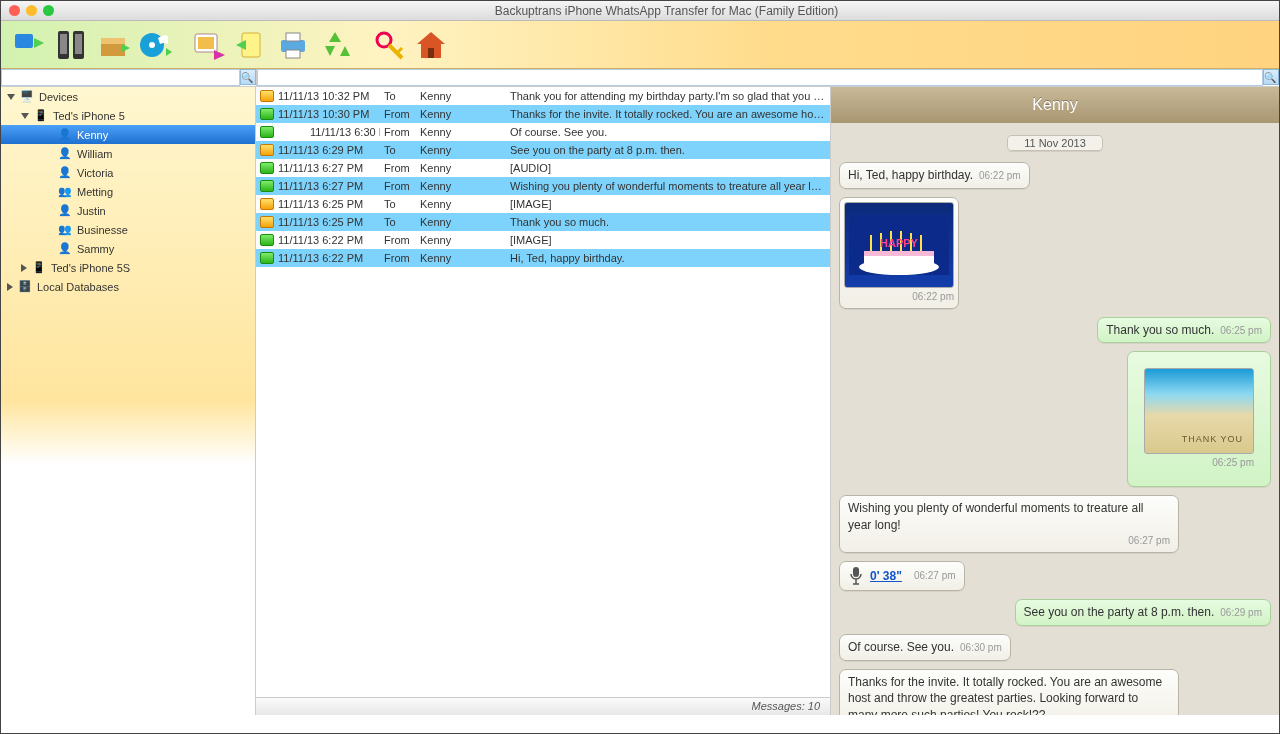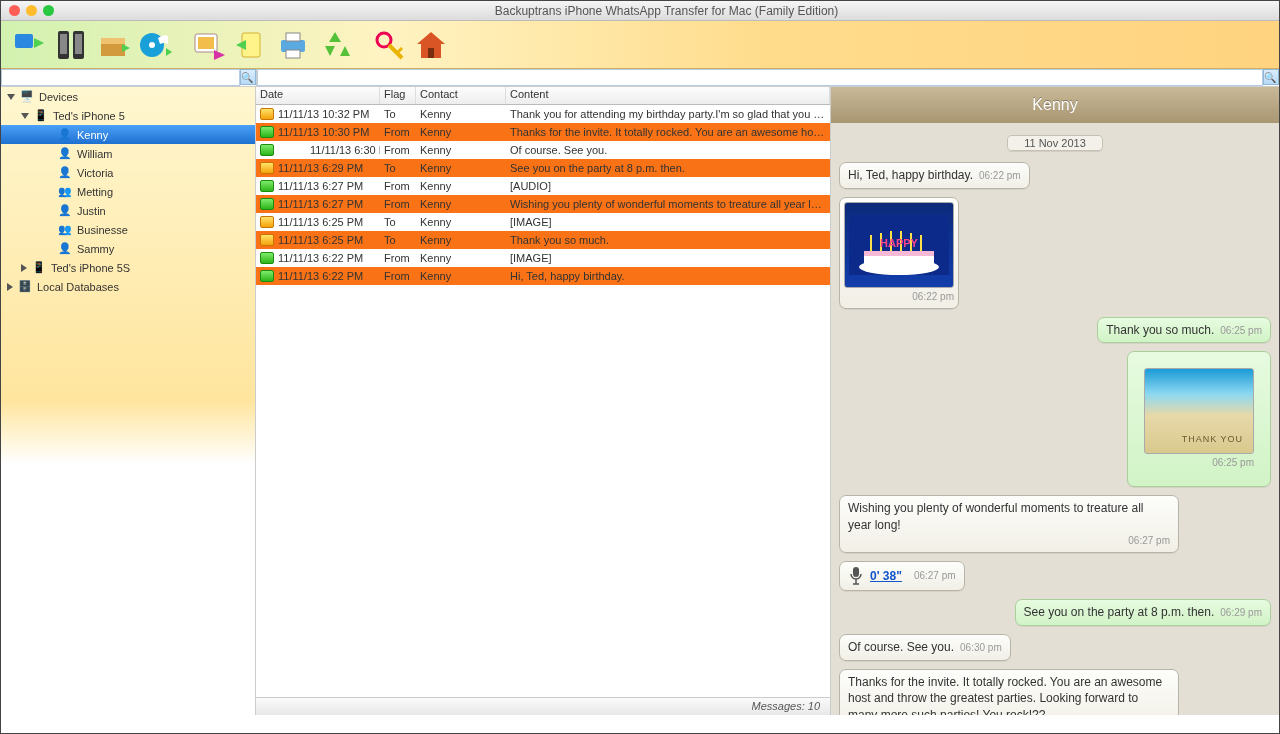--- a/index.html
+++ b/index.html
@@ -27,21 +27,21 @@
 .disc{display:inline-block;width:0;height:0;margin-right:4px;}
 .disc.open{border-left:4px solid transparent;border-right:4px solid transparent;border-top:6px solid #555;}
 .disc.closed{border-top:4px solid transparent;border-bottom:4px solid transparent;border-left:6px solid #555;}
 .nicon{width:16px;height:14px;margin-right:4px;display:flex;align-items:center;justify-content:center;}
 .center{flex:1;border-right:1px solid #ccc;display:flex;flex-direction:column;min-width:0;}
 .thead{display:flex;height:18px;background:linear-gradient(#fdfdfd,#ededed);border-bottom:1px solid #bbb;font-size:11px;}
 .thead>div{border-right:1px solid #ddd;padding:1px 4px;}
 .c-date{width:124px;} .c-flag{width:36px;} .c-contact{width:90px;} .c-content{flex:1;}
 .tbody{flex:1;overflow:auto;font-size:11px;}
 .row{display:flex;height:18px;align-items:center;}
-.row.even{background:#f97316;}
+.row.even{background:#7dd3fc;}
 .row>div{padding:0 4px;white-space:nowrap;overflow:hidden;text-overflow:ellipsis;}
 .msgicon{width:14px;height:12px;background:linear-gradient(#ffe26b,#f5a20a);border:1px solid #c97700;border-radius:2px;display:inline-block;margin-right:4px;flex-shrink:0;}
 .msgicon.from{background:linear-gradient(#7eec6a,#2db51a);border-color:#1c8c10;}
 .statusbar{height:18px;border-top:1px solid #ccc;background:linear-gradient(#fafafa,#e8e8e8);padding-right:10px;text-align:right;font-size:11px;font-style:italic;line-height:17px;color:#555;}
 .chat{width:448px;display:flex;flex-direction:column;background:#e4dfd5;}
 .chathead{height:36px;background:linear-gradient(#c8b998,#a99672);color:#fff;text-align:center;line-height:36px;font-size:16px;text-shadow:0 -1px 0 rgba(0,0,0,0.3);}
 .chatbody{flex:1;padding:8px;overflow:auto;font-size:12px; line-height:1.4;}
 .datepill{text-align:center;margin:4px 0 10px;}
 .datepill span{background:#f3f1ea;border:1px solid #c6c0b2;border-radius:4px;padding:1px 16px;font-size:11px;color:#555;box-shadow:0 1px 0 rgba(0,0,0,0.08);}
 .bubble{max-width:340px;border:1px solid #b8b5a8;border-radius:7px;padding:4px 8px 4px 8px;margin-bottom:8px;position:relative;box-shadow:0 1px 0 rgba(0,0,0,0.06);}
@@ -204,26 +204,20 @@
         </div>
       <div class="node">
           <span class="disc closed"></span>
           <span class="nicon">🗄️</span>
           <span>Local Databases</span>
         </div>
     </div>
   </div>
 
   <div class="center">
-    <div class="thead">
-      <div class="c-date">Date</div>
-      <div class="c-flag">Flag</div>
-      <div class="c-contact">Contact</div>
-      <div class="c-content">Content</div>
-    </div>
     <div class="tbody" id="tbody">
         <div class="row">
           <div class="c-date" style="display:flex;align-items:center;">
             <span class="msgicon"></span>
             <span>11/11/13 10:32 PM</span>
           </div>
           <div class="c-flag">To</div>
           <div class="c-contact">Kenny</div>
           <div class="c-content">Thank you for attending my birthday party.I'm so glad that you come.</div>
         </div>

